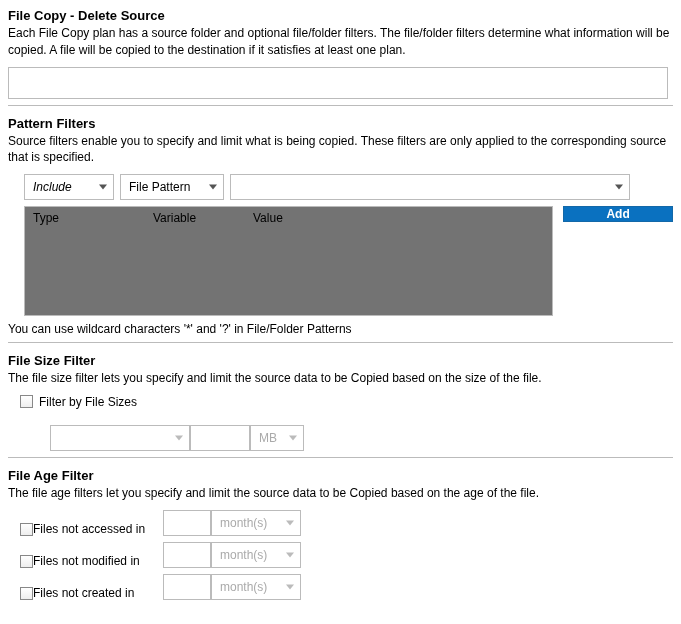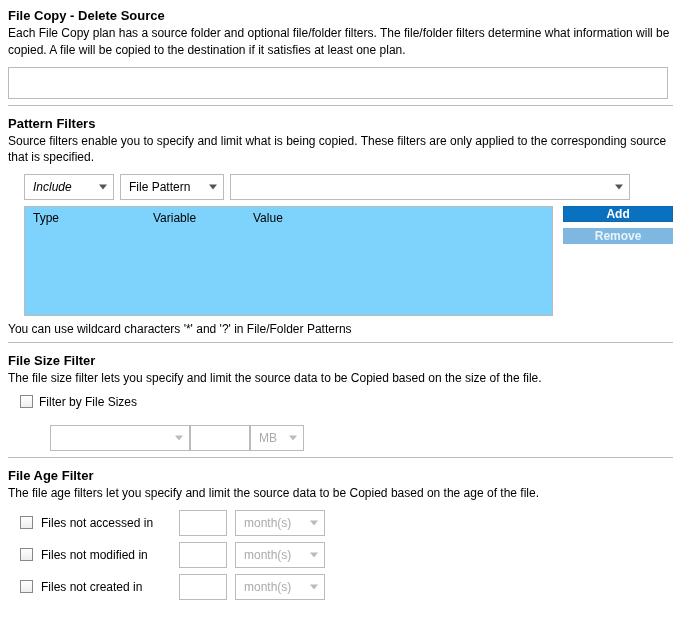--- a/index.html
+++ b/index.html
@@ -67,21 +67,21 @@
   .dropdown.disabled .chevron { border-top-color: #bbb; }
   .filters-row { margin: 8px 0 6px 16px; }
   .filters-row .dropdown:nth-child(1){ width: 90px; font-style: italic; }
   .filters-row .dropdown:nth-child(2){ width: 104px; }
   .filters-row .dropdown:nth-child(3){ width: 400px; }
   .filters-body { display: flex; align-items: flex-start; margin-left: 16px; gap: 10px; }
   .filters-table {
     border: 1px solid #bbb;
     width: 530px;
     height: 110px;
-    background: #7dd3fc;
+    background: #737373;
   }
   .filters-table-header {
     display: flex;
     font-size: 12px;
     color: #000;
     padding: 4px 8px;
   }
   .filters-table-header > div:nth-child(1){ width: 120px; }
   .filters-table-header > div:nth-child(2){ width: 100px; }
   .filters-table-header > div:nth-child(3){ flex: 1; }
@@ -116,21 +116,21 @@
   .size-row { display: flex; gap: 0; margin-left: 42px; margin-bottom: 0; }
   .size-row .dropdown:nth-child(1){ width: 140px; }
   .num-input {
     width: 60px; height: 26px;
     border: 1px solid #bbb;
     padding: 0 6px;
     font-size: 12px;
   }
   .num-input:disabled { background: #fff; color: #aaa; }
   .size-row .dropdown:nth-child(3){ width: 54px; }
-  .age-row { display: flex; align-items: center; gap: 8px; margin: 6px 0 6px 12px; }
+  .age-row { display: flex; align-items: flex-end; gap: 0; margin: 6px 0 6px 12px; }
   .age-label { width: 130px; }
   .age-row .num-input { width: 48px; }
   .age-row .dropdown { width: 90px; }
 </style>
 </head>
 <body>
 
 <div class="section-title">File Copy - Delete Source</div>
 <div class="section-desc">Each File Copy plan has a source folder and optional file/folder filters. The file/folder filters determine what information will be copied. A file will be copied to the destination if it satisfies at least one plan.</div>
 <input class="wide-input" type="text" value="" style="">
@@ -157,21 +157,20 @@
 <div class="filters-body">
   <div class="filters-table">
     <div class="filters-table-header">
       <div>Type</div>
       <div>Variable</div>
       <div>Value</div>
     </div>
   </div>
   <div class="btns">
     <div class="btn">Add</div>
-    <div class="btn disabled">Remove</div>
   </div>
 </div>
 
 <div class="hint">You can use wildcard characters '*' and '?' in File/Folder Patterns</div>
 <hr class="sep">
 
 <div class="section-title">File Size Filter</div>
 <div class="section-desc">The file size filter lets you specify and limit the source data to be Copied based on the size of the file.</div>
 <div class="chk-row">
   <div class="chk"></div>

